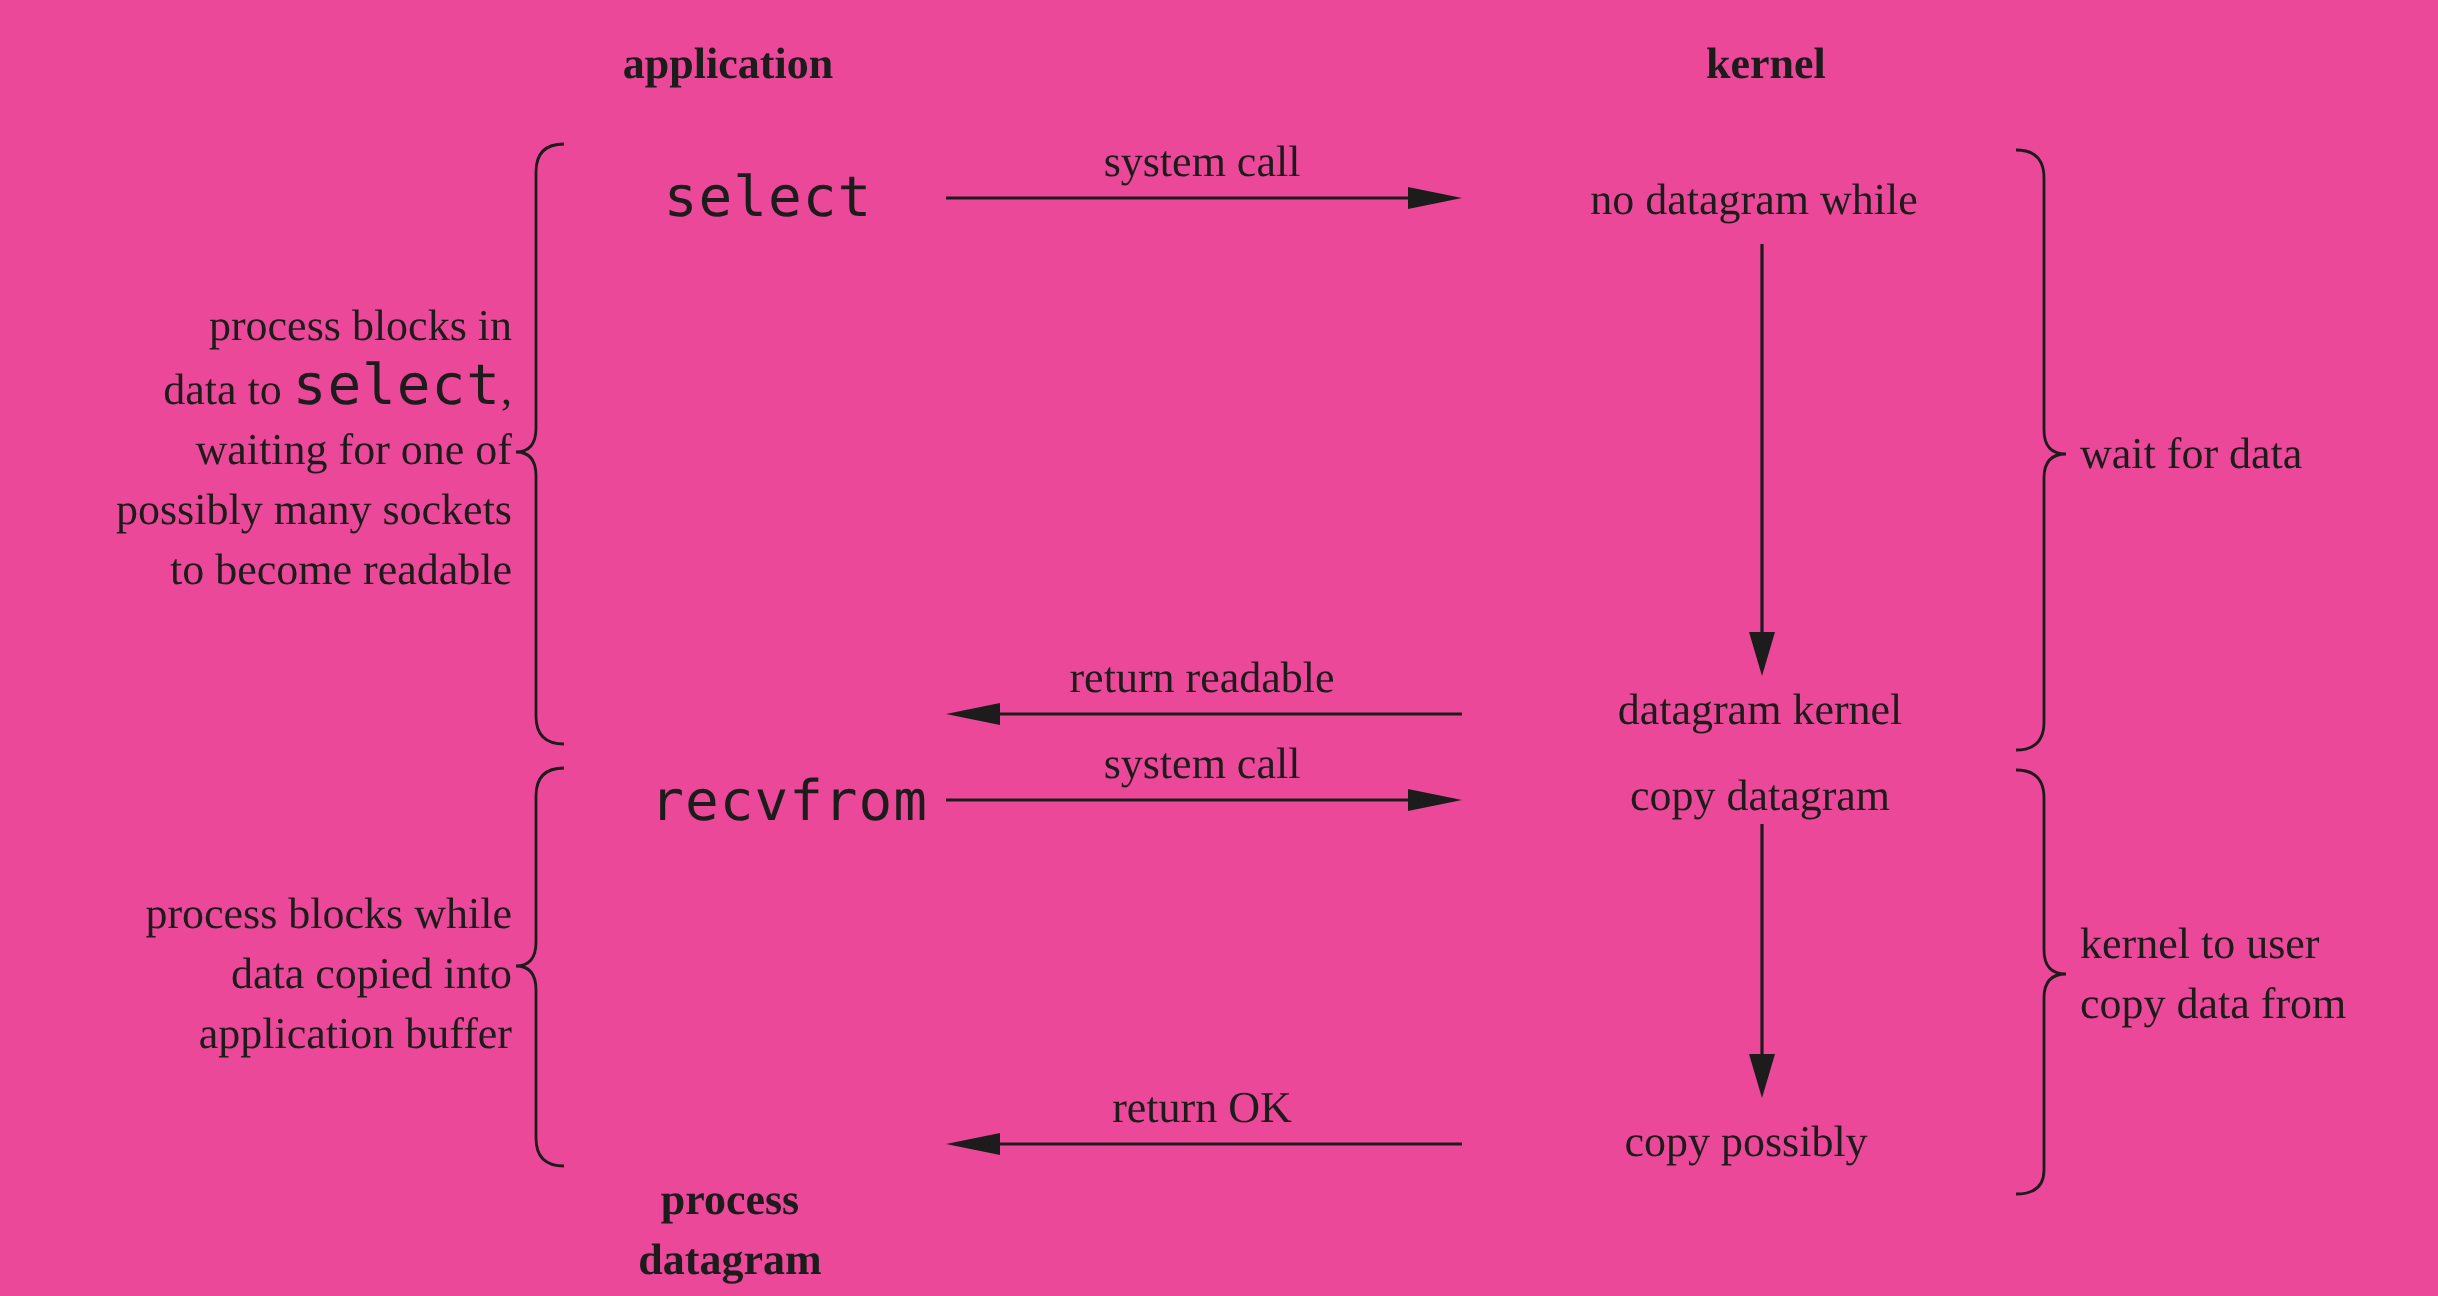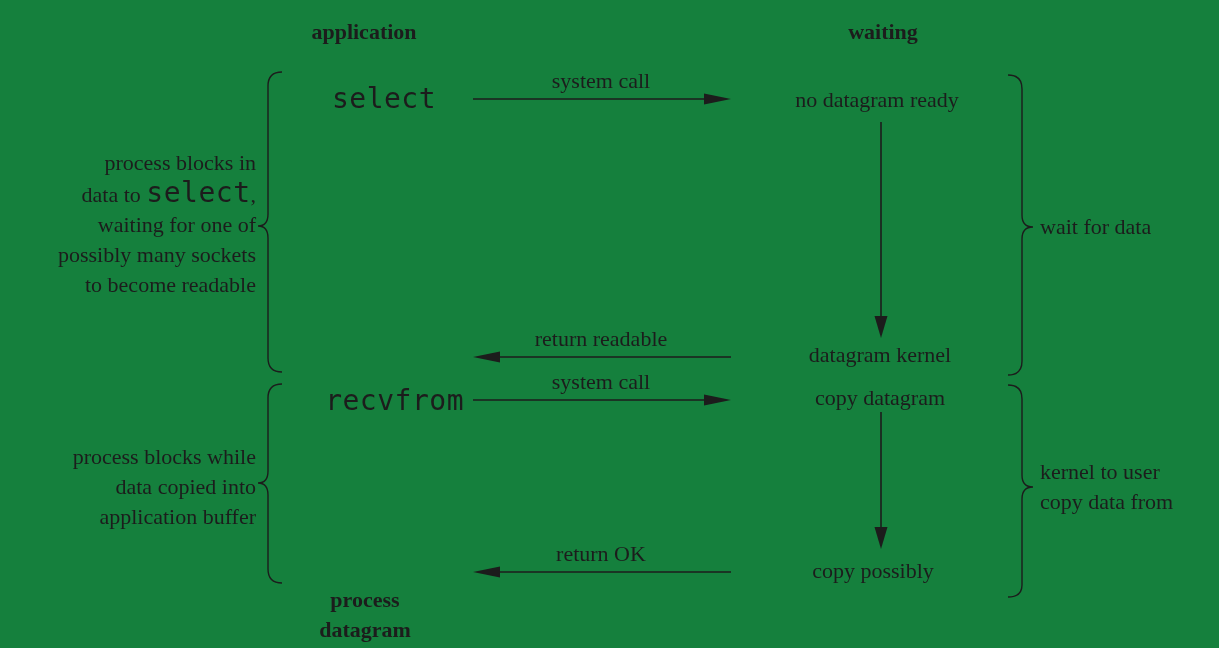--- a/index.html
+++ b/index.html
@@ -1,17 +1,17 @@
 <!DOCTYPE html>
 <html><head>
 <meta charset="utf-8">
 <style>
   html,body { margin:0; padding:0; background:#ffffff; }
   .diagram {
-    position:relative; width:1219px; height:648px; background:#15803d;
+    position:relative; width:1219px; height:648px; background:#ec4899;
     font-family:"Liberation Serif", serif; color:#1c1c1c; overflow:hidden;
   }
   .t { position:absolute; font-size:22px; line-height:30px; white-space:nowrap; }
   .center { text-align:center; }
   .right { text-align:right; }
   .bold { font-weight:bold; }
   .mono { font-family:"DejaVu Sans Mono", monospace; font-size:28px; letter-spacing:0.5px; }
   .wrap { white-space:normal; }
   svg.overlay { position:absolute; left:0; top:0; width:1219px; height:648px; }
   svg .stroke { stroke:#1c1c1c; stroke-width:1.6; fill:none; }
@@ -58,27 +58,27 @@
     <path class="brace" d="M 282,72 Q 268,72 268,86 L 268,214 Q 268,226 258,226 Q 268,226 268,238 L 268,358 Q 268,372 282,372"></path>
 
     <path class="brace" d="M 282,384 Q 268,384 268,398 L 268,471 Q 268,483 258,483 Q 268,483 268,495 L 268,569 Q 268,583 282,583"></path>
 
     <path class="brace" d="M 1008,75 Q 1022,75 1022,89 L 1022,215 Q 1022,227 1033,227 Q 1022,227 1022,239 L 1022,361 Q 1022,375 1008,375"></path>
 
     <path class="brace" d="M 1008,385 Q 1022,385 1022,399 L 1022,475 Q 1022,487 1033,487 Q 1022,487 1022,499 L 1022,585 Q 1022,597 1008,597"></path>
   </svg>
 
   <div class="t center bold" style="left:264px; top:17px; width:200px;">application</div>
-  <div class="t center bold" style="left:783px; top:17px; width:200px;">waiting</div>
+  <div class="t center bold" style="left:783px; top:17px; width:200px;">kernel</div>
 
   <div class="t center mono" style="left:284px; top:84px; width:200px;">select</div>
   <div class="t center mono" style="left:264px; top:386px; width:200px;text-align:right;">recvfrom</div>
   <div class="t center wrap" style="left:305px; top:585px; width:120px;font-weight:bold;">process datagram</div>
 
-  <div class="t center" style="left:727px; top:85px; width:300px;">no datagram ready</div>
+  <div class="t center" style="left:727px; top:85px; width:300px;">no datagram while</div>
   <div class="t center" style="left:730px; top:340px; width:300px;">datagram kernel</div>
   <div class="t center" style="left:730px; top:383px; width:300px;">copy datagram</div>
   <div class="t center" style="left:723px; top:556px; width:300px;">copy possibly</div>
 
   <div class="t center" style="left:451px; top:66px; width:300px;">system call</div>
   <div class="t center" style="left:451px; top:324px; width:300px;">return readable</div>
   <div class="t center" style="left:451px; top:367px; width:300px;">system call</div>
   <div class="t center" style="left:451px; top:539px; width:300px;">return OK</div>
 
   <div class="t right" style="right:963px; top:148px; width:260px;">

